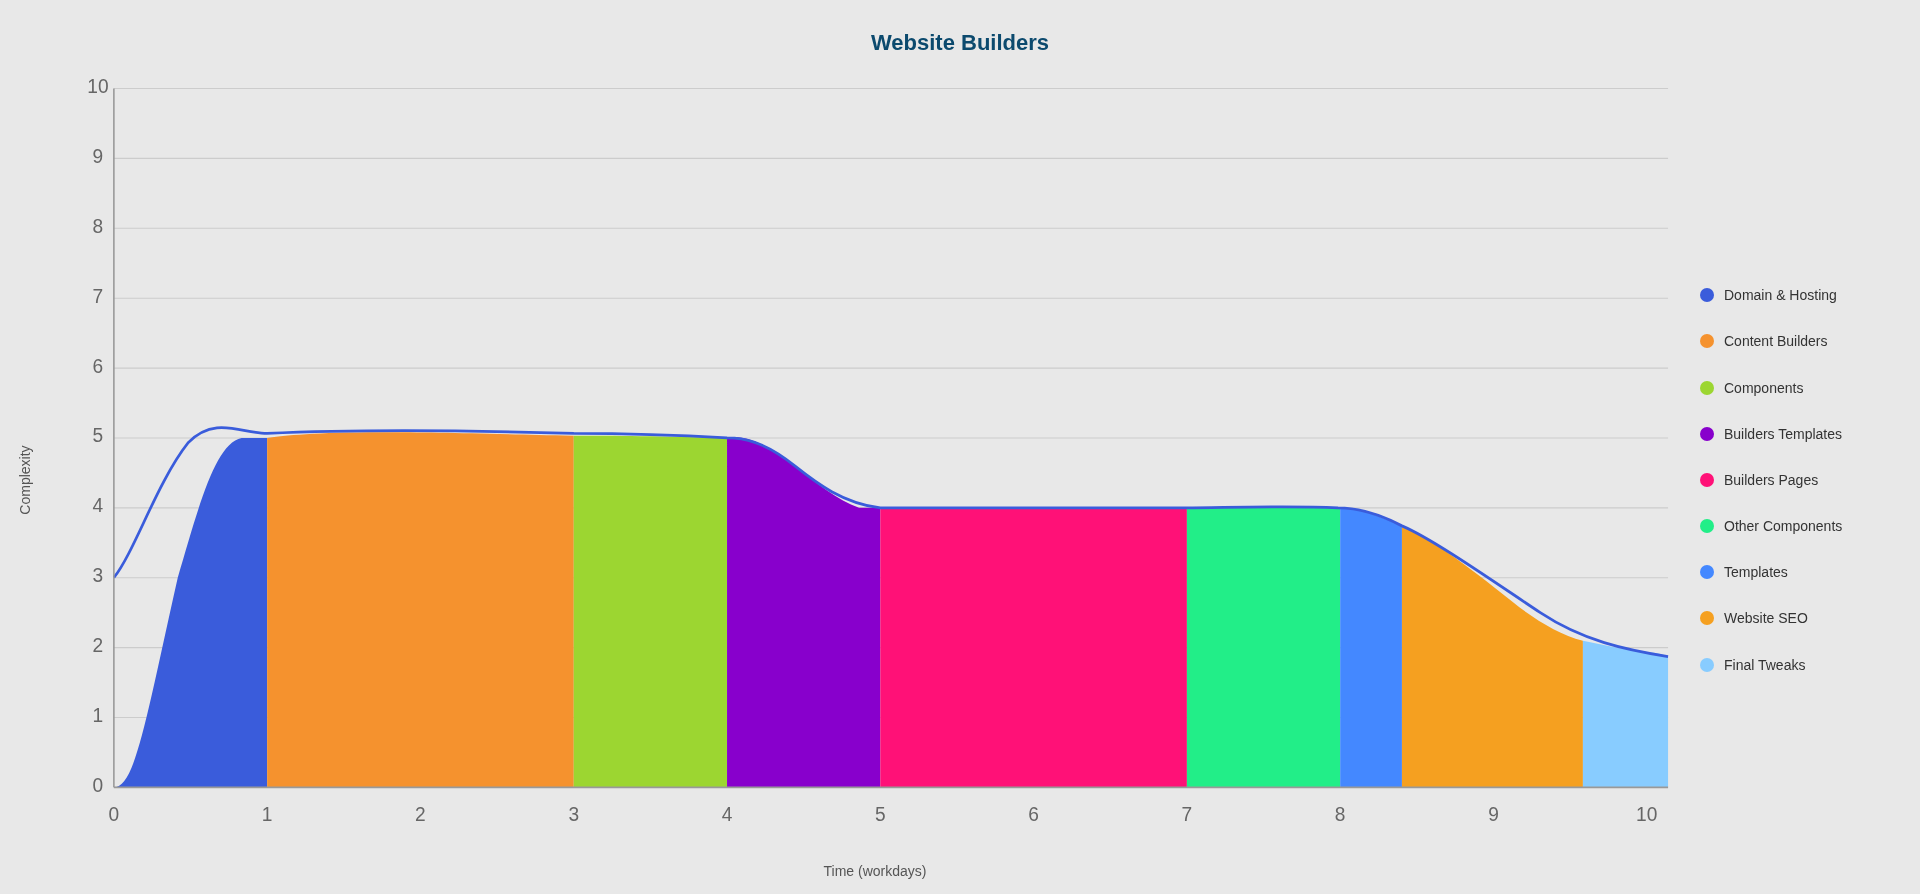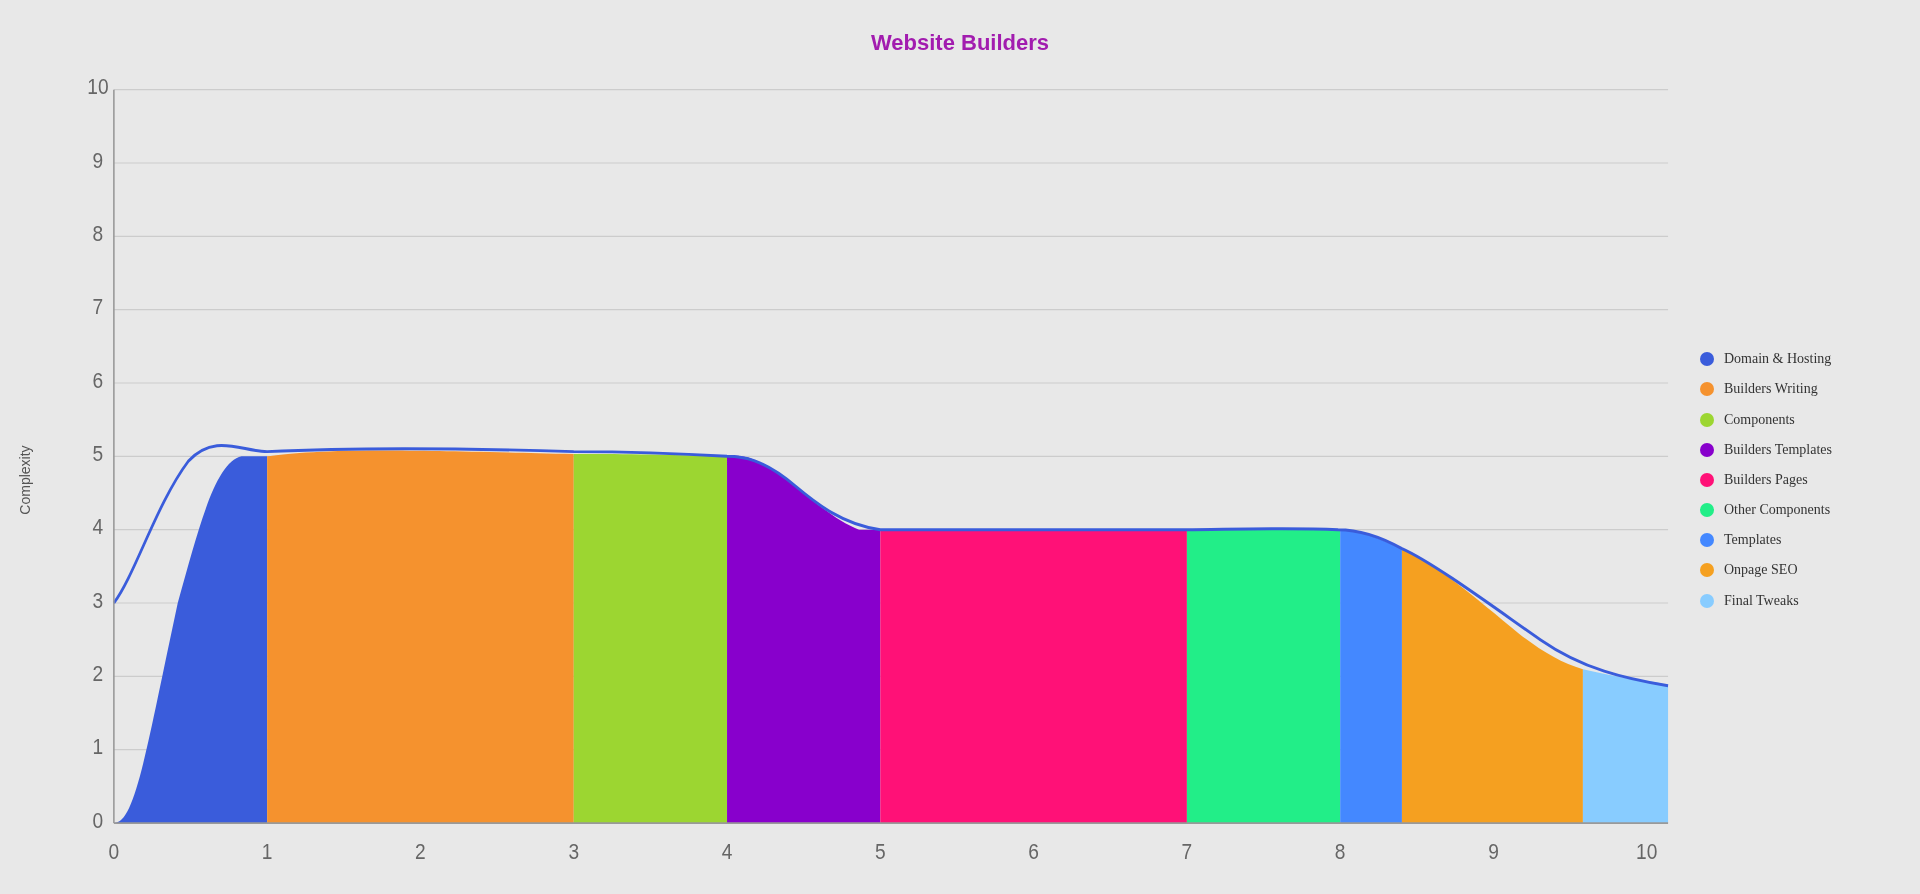--- a/index.html
+++ b/index.html
@@ -17,21 +17,21 @@
       width: 1920px;
       height: 894px;
       position: relative;
       display: flex;
       flex-direction: column;
       align-items: center;
     }
     .chart-title {
       font-size: 22px;
       font-weight: bold;
-      color: #a21caf;
+      color: #0c4a6e;
       margin-top: 30px;
       margin-bottom: 10px;
     }
     .chart-area {
       display: flex;
       flex-direction: row;
       width: 100%;
       flex: 1;
     }
     .y-axis-label-container {
@@ -60,22 +60,21 @@
       font-size: 14px;
       color: #555;
       padding: 8px 0 15px 0;
     }
     .legend {
       width: 220px;
       display: flex;
       flex-direction: column;
       justify-content: center;
       padding-right: 30px;
-      gap: 12px;
-      font-family: Liberation Serif, serif;
+      gap: 28px;
     }
     .legend-item {
       display: flex;
       align-items: flex-start;
       gap: 10px;
     }
     .legend-dot {
       width: 14px;
       height: 14px;
       border-radius: 50%;
@@ -234,30 +233,31 @@
             C 1230 392, 1250 398, 1270 408
             C 1300 420, 1360 460, 1400 485
             C 1440 510, 1480 518, 1520 524
           " fill="none" stroke="#3a5cdb" stroke-width="2.5"></path>
 
           <line x1="60" y1="640" x2="1520" y2="640" stroke="#999" stroke-width="1.5"></line>
 
           <line x1="60" y1="20" x2="60" y2="640" stroke="#999" stroke-width="1.5"></line>
         </svg>
       </div>
+      <div class="x-axis-label">Time (workdays)</div>
     </div>
     <div class="legend">
 
       <div class="legend-item">
         <div class="legend-dot" style="background:#3a5cdb;"></div>
         <span class="legend-text">Domain &amp; Hosting</span>
       </div>
       <div class="legend-item">
         <div class="legend-dot" style="background:#f5922e;"></div>
-        <span class="legend-text">Builders Writing</span>
+        <span class="legend-text">Content Builders</span>
       </div>
       <div class="legend-item">
         <div class="legend-dot" style="background:#9cd631;"></div>
         <span class="legend-text">Components</span>
       </div>
       <div class="legend-item">
         <div class="legend-dot" style="background:#8800cc;"></div>
         <span class="legend-text">Builders Templates</span>
       </div>
       <div class="legend-item">
@@ -267,21 +267,21 @@
       <div class="legend-item">
         <div class="legend-dot" style="background:#22ee88;"></div>
         <span class="legend-text">Other Components</span>
       </div>
       <div class="legend-item">
         <div class="legend-dot" style="background:#4488ff;"></div>
         <span class="legend-text">Templates</span>
       </div>
       <div class="legend-item">
         <div class="legend-dot" style="background:#f5a020;"></div>
-        <span class="legend-text">Onpage SEO</span>
+        <span class="legend-text">Website SEO</span>
       </div>
       <div class="legend-item">
         <div class="legend-dot" style="background:#88ccff;"></div>
         <span class="legend-text">Final Tweaks</span>
       </div>
     </div>
   </div>
 </div>
 
 </body></html>

